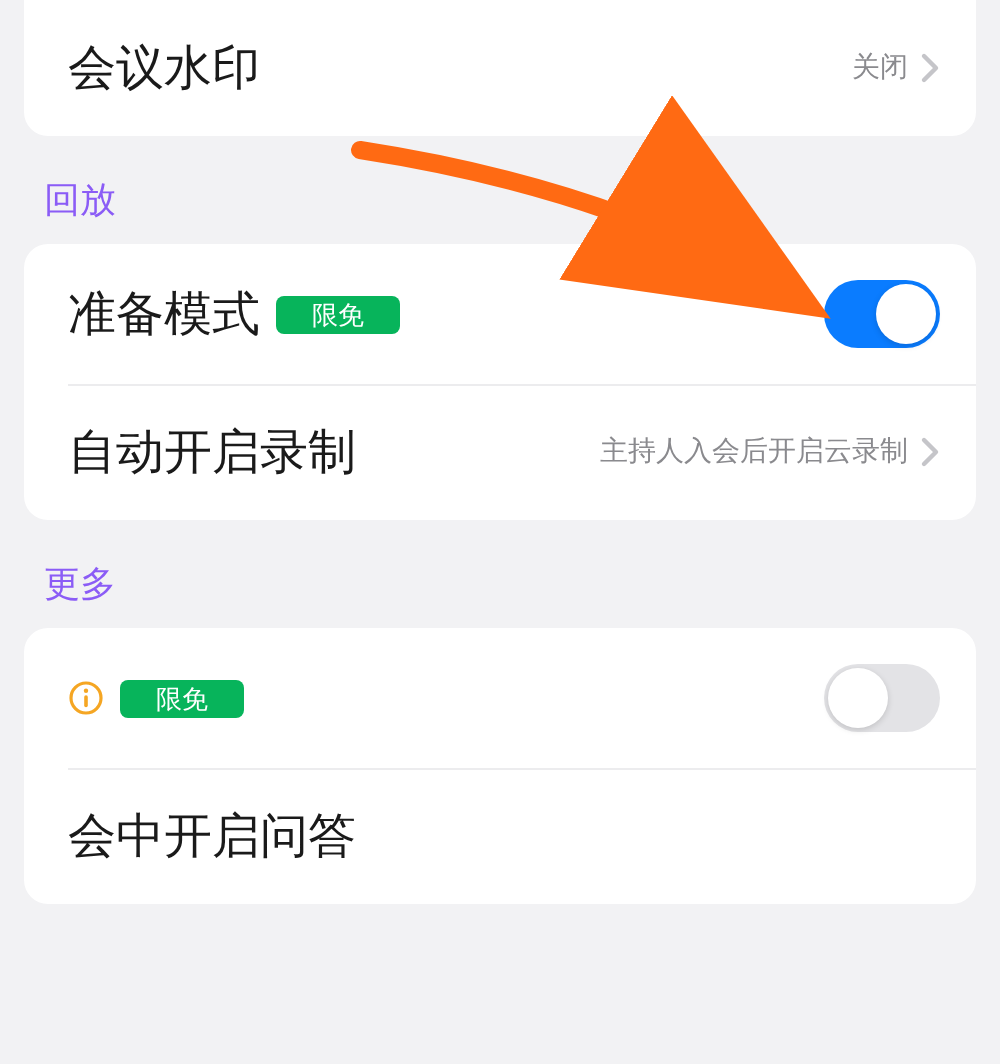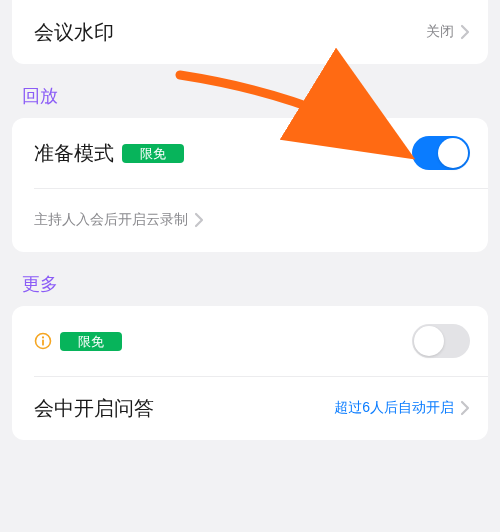--- a/index.html
+++ b/index.html
@@ -44,21 +44,21 @@
       top: 0;
       height: 1px;
       background: #ececee;
     }
     .row-left {
       display: flex;
       align-items: center;
       gap: 8px;
     }
     .row-label {
-      font-size: 20px;
+      font-size: 24px;
       color: #1a1a1a;
       font-weight: 500;
     }
     .row-right {
       display: flex;
       align-items: center;
       gap: 6px;
     }
     .row-value {
       font-size: 14px;
@@ -141,20 +141,23 @@
       <span class="row-label">准备模式</span>
       <span class="badge">限免</span>
     </div>
     <div class="row-right">
       <div class="toggle on">
           <div class="knob"></div>
         </div>
     </div>
   </div>
   <div class="row">
+    <div class="row-left">
+      <span class="row-label">自动开启录制</span>
+    </div>
     <div class="row-right">
       <span class="row-value">主持人入会后开启云录制</span>
       <span class="chevron">
         <svg width="10" height="16" viewBox="0 0 10 16">
             <path d="M2 2 L8 8 L2 14" stroke="currentColor" stroke-width="2.2" fill="none" stroke-linecap="round" stroke-linejoin="round"></path>
           </svg>
       </span>
     </div>
   </div>
 </div>
@@ -175,28 +178,20 @@
     <div class="row-right">
       <div class="toggle off">
           <div class="knob"></div>
         </div>
     </div>
   </div>
   <div class="row">
     <div class="row-left">
       <span class="row-label">会中开启问答</span>
     </div>
-    <div class="row-right">
-      <span class="row-value link">超过6人后自动开启</span>
-      <span class="chevron">
-        <svg width="10" height="16" viewBox="0 0 10 16">
-            <path d="M2 2 L8 8 L2 14" stroke="currentColor" stroke-width="2.2" fill="none" stroke-linecap="round" stroke-linejoin="round"></path>
-          </svg>
-      </span>
-    </div>
   </div>
 </div>
 
 <svg class="arrow-annot" width="500" height="532" style="left:0;top:0">
   <defs>
     <marker id="ah" markerWidth="14" markerHeight="12" refX="12" refY="6" orient="auto">
       <path d="M0,0 L14,6 L0,12 Z" fill="#ff6a13"></path>
     </marker>
   </defs>
   <path d="M180,75 Q310,95 400,150" stroke="#ff6a13" stroke-width="9" fill="none" stroke-linecap="round" marker-end="url(#ah)"></path>

